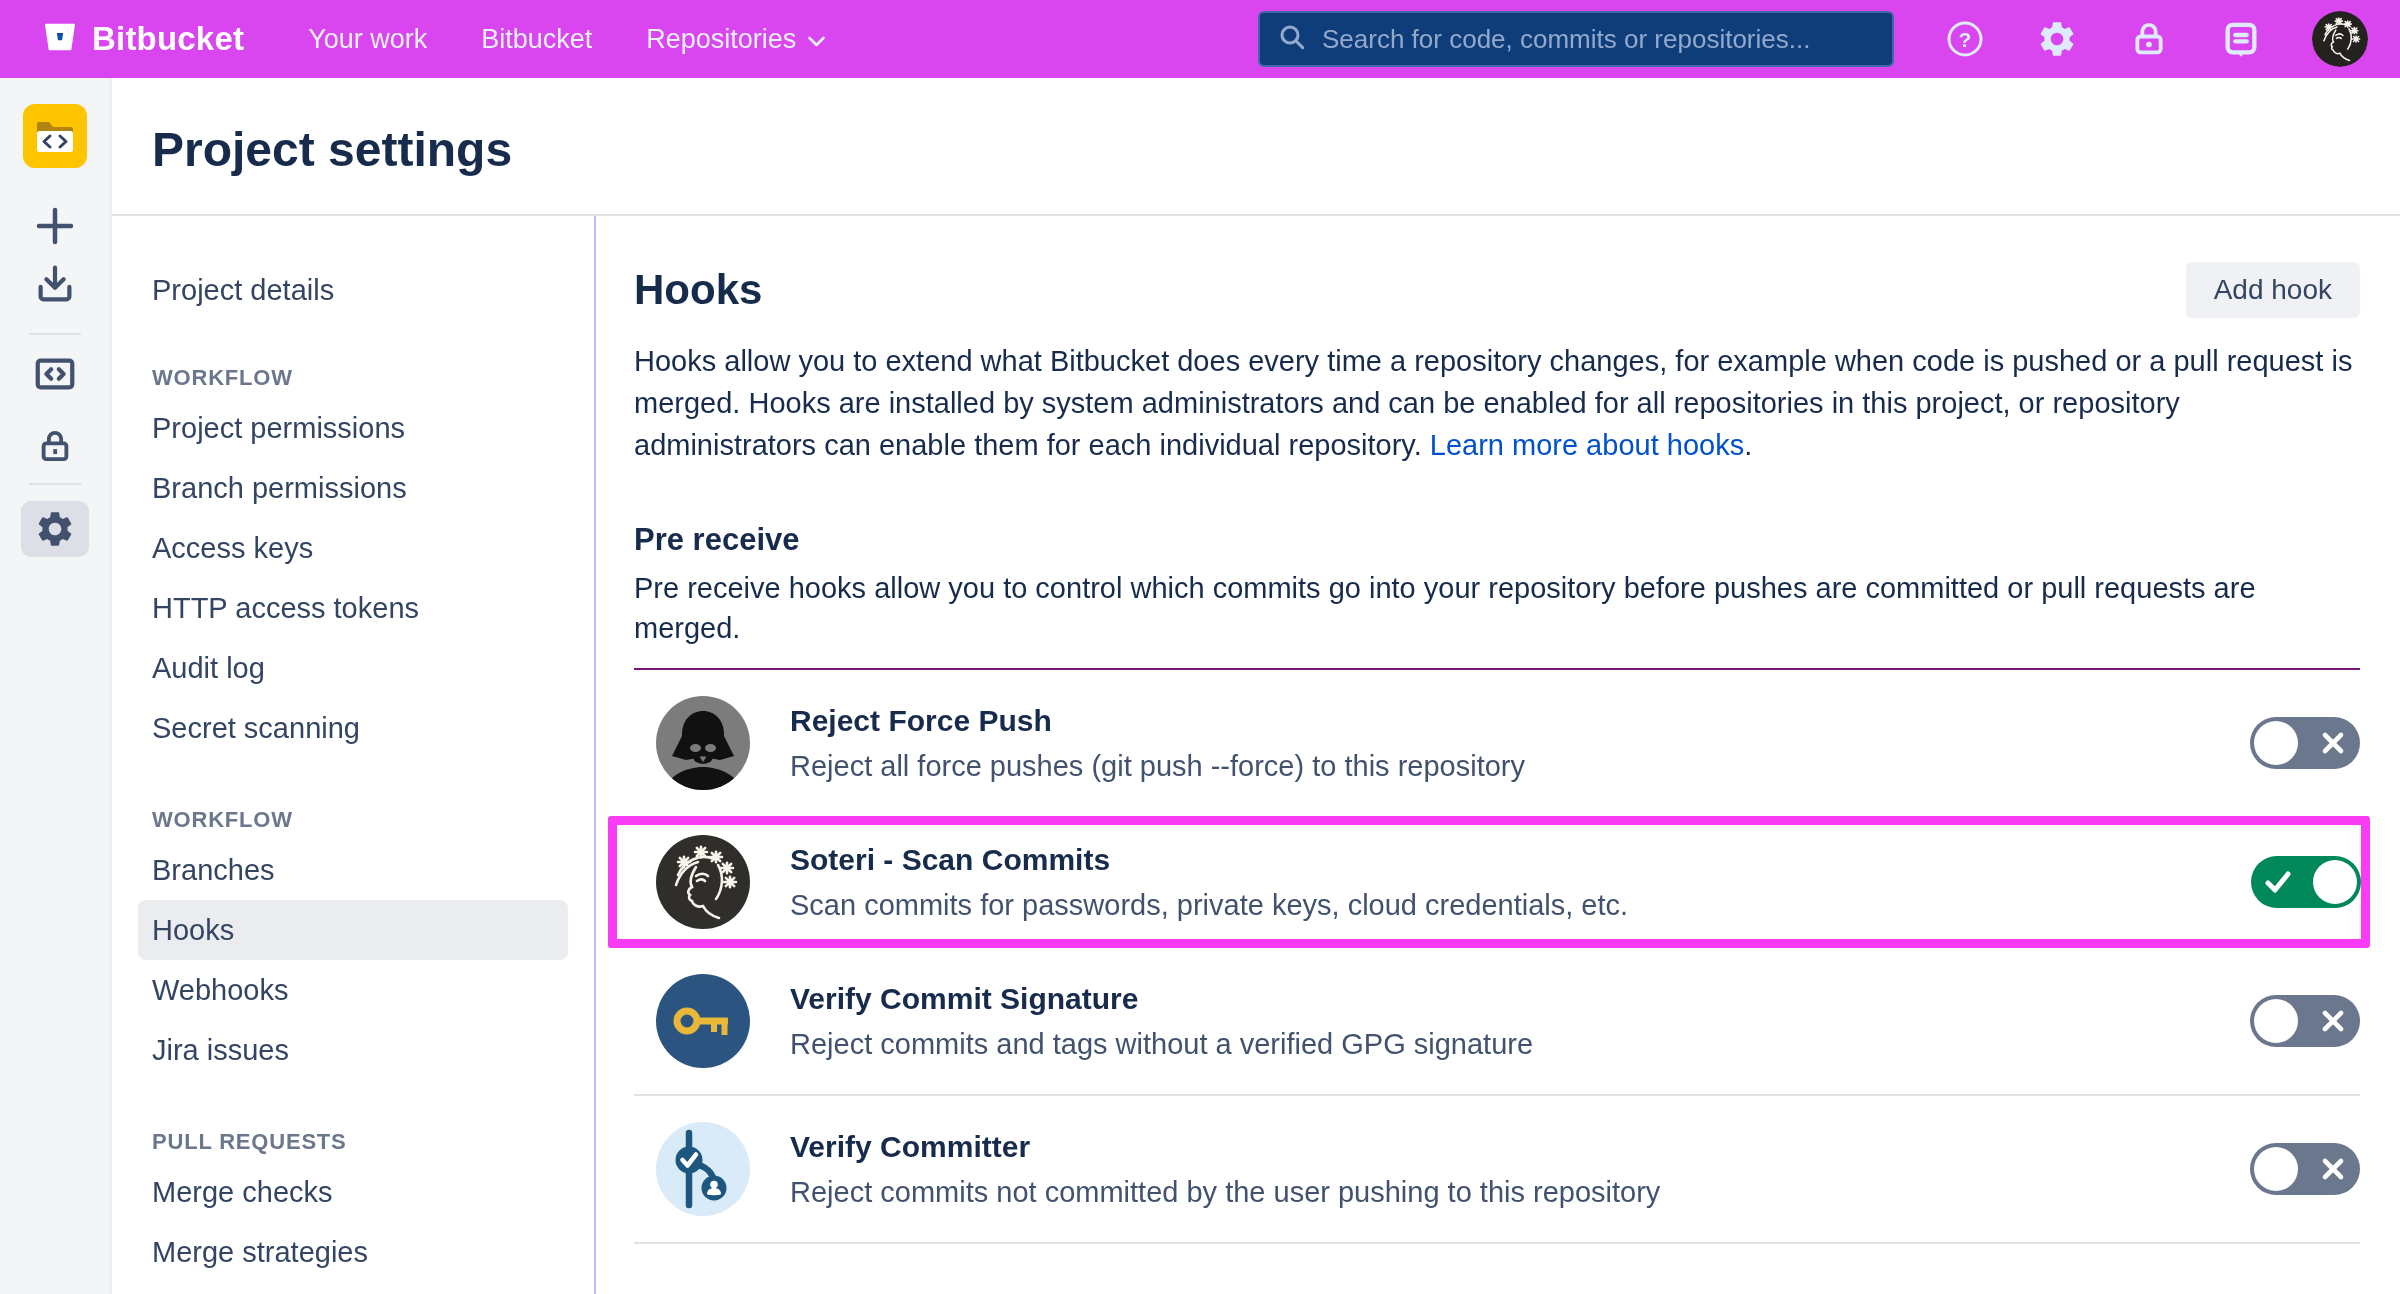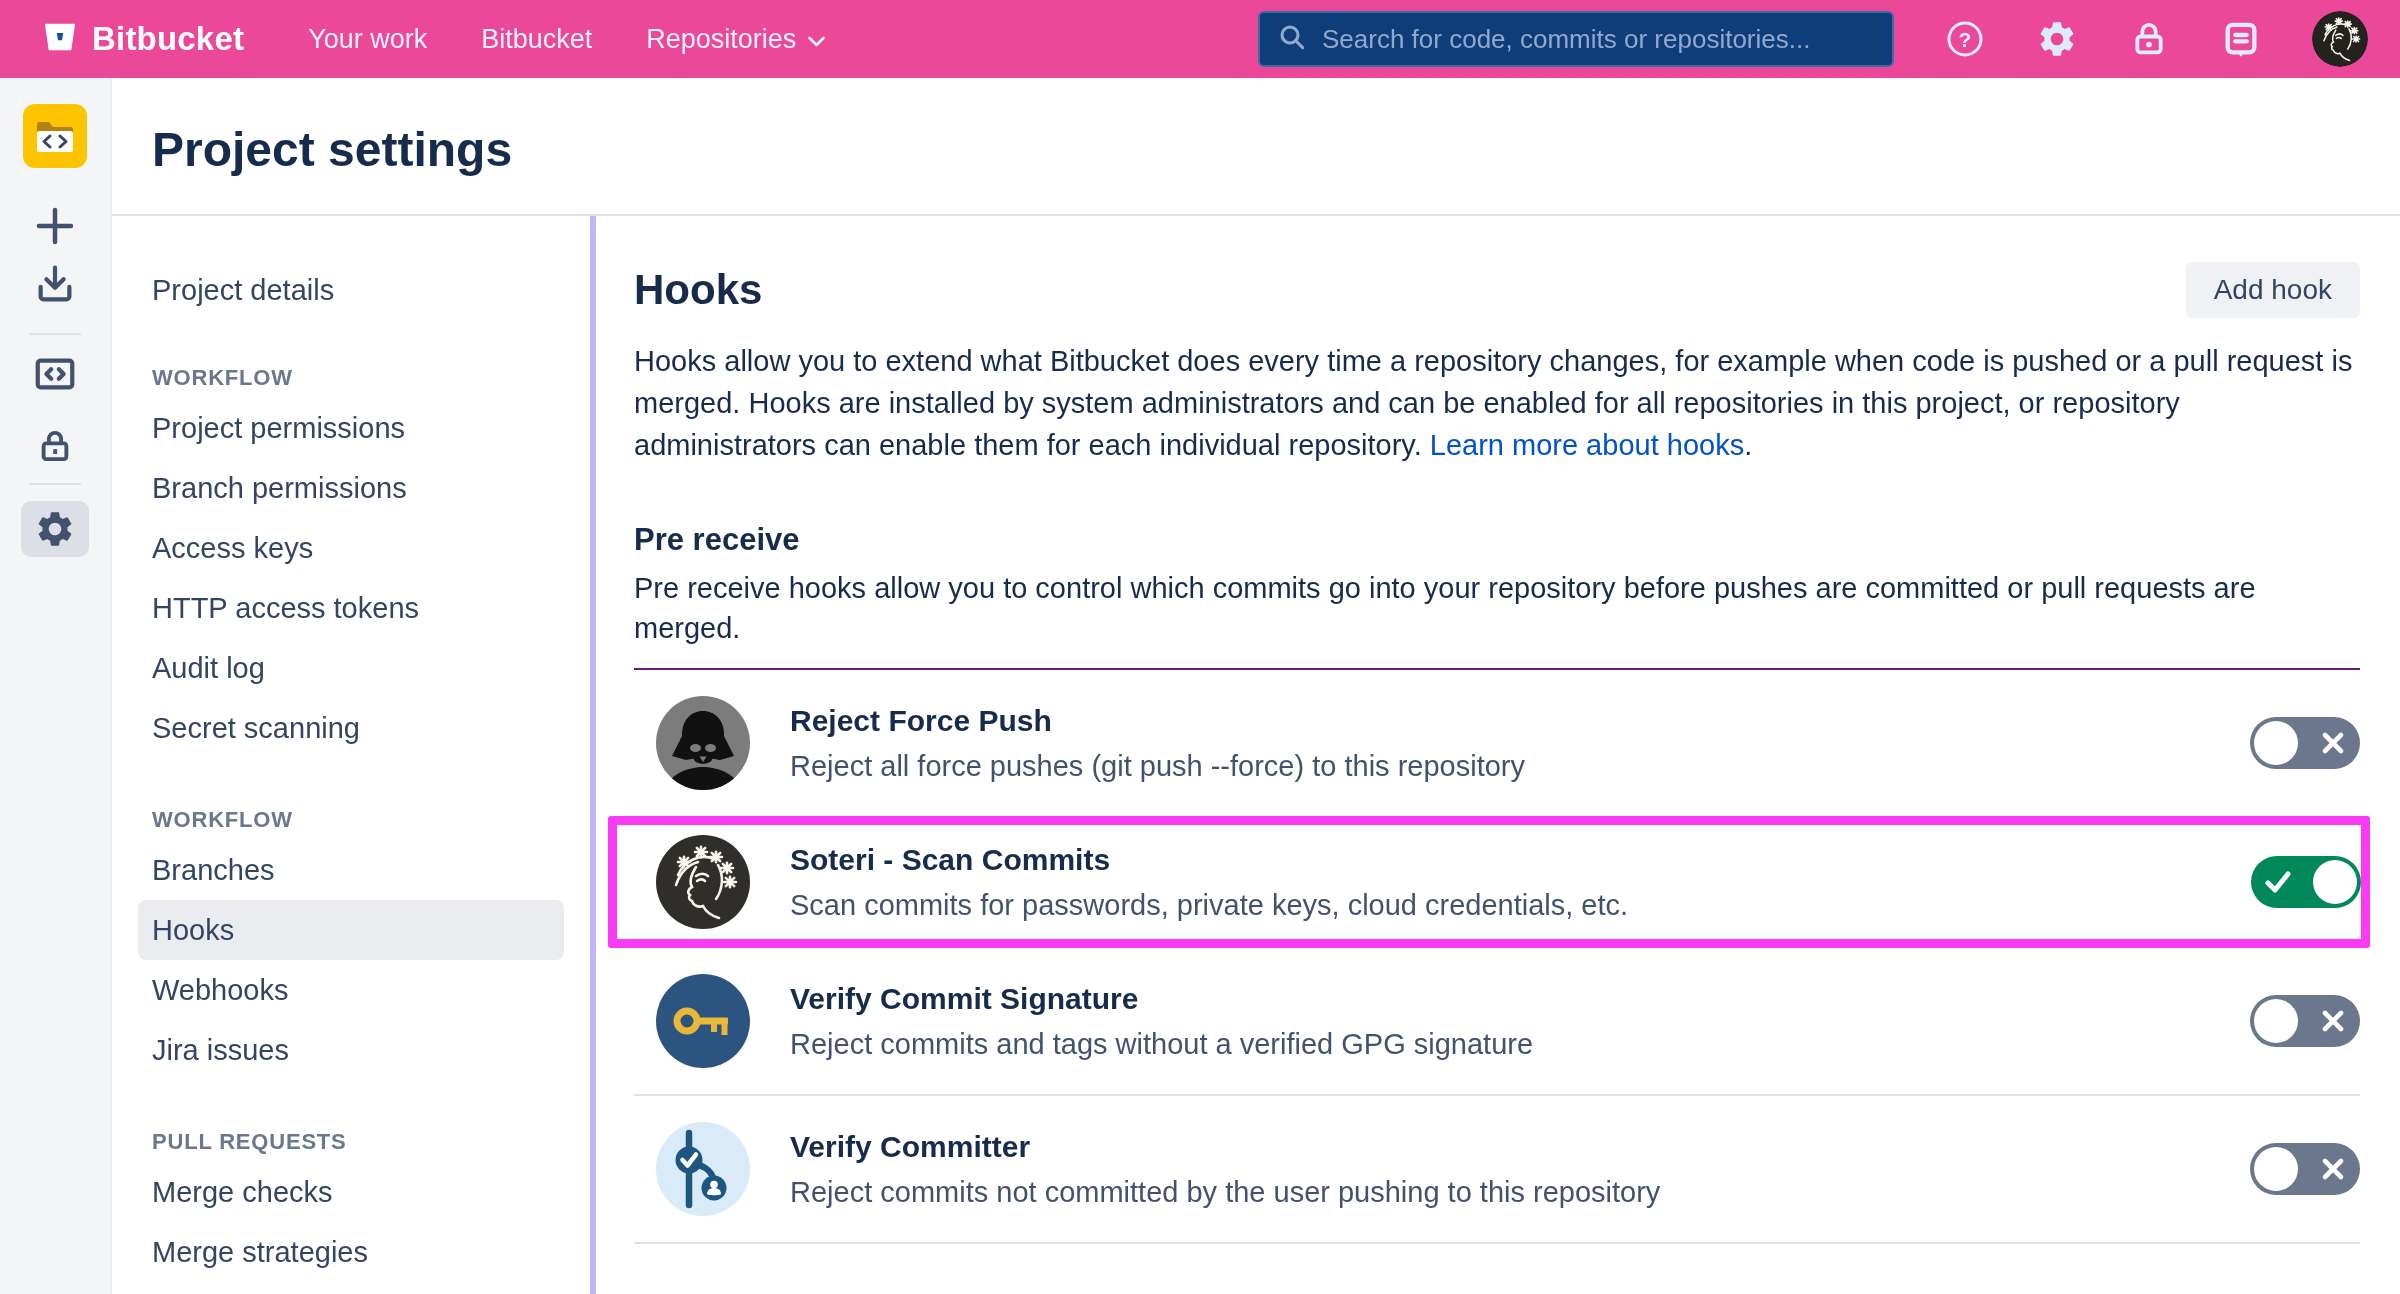--- a/index.html
+++ b/index.html
@@ -2,21 +2,21 @@
 <html><head>
 <meta charset="utf-8">
 <style>
   * { margin:0; padding:0; box-sizing:border-box; }
   html,body { width:2400px; height:1294px; overflow:hidden; background:#fff;
     font-family:"Liberation Sans", sans-serif; color:#172B4D; }
   .stage { position:relative; width:2400px; height:1294px; }
 
   
   .navbar { position:absolute; left:0; top:0; width:2400px; height:78px;
-    background:#ec4899; display:flex; align-items:center; }
+    background:#d946ef; display:flex; align-items:center; }
   .brand { display:flex; align-items:center; gap:14px; margin-left:42px; cursor:pointer; }
   .brand-label { font-size:33px; font-weight:bold; color:#fff; letter-spacing:.2px; }
   .nav-links { display:flex; align-items:center; gap:54px; margin-left:64px; }
   .nav-link { font-size:27px; font-weight:500; color:#E9F0FA; display:flex; align-items:center; gap:11px; cursor:pointer; }
   .nav-right { margin-left:auto; margin-right:32px; display:flex; align-items:center; gap:50px; }
   .searchbox { width:636px; height:56px; background:#0E3D7A; border:2px solid #3E69A7;
     border-radius:6px; display:flex; align-items:center; gap:14px; padding:0 16px; }
   .search-input { flex:1; background:transparent; border:none; outline:none;
     color:#DEEBFF; font-size:26px; font-family:"Liberation Sans",sans-serif; }
   .search-input::placeholder { color:#93A9CC; opacity:1; }
@@ -32,21 +32,21 @@
   .rail-active { width:68px; height:56px; background:#DCDFE6; border-radius:10px;
     display:flex; align-items:center; justify-content:center; cursor:pointer; }
 
   
   .pagehead { position:absolute; left:112px; top:78px; right:0; height:138px; background:#fff;
     border-bottom:2px solid #DFE1E6; display:flex; align-items:center; padding:6px 8px 0 40px; }
   .page-title { font-size:48px; font-weight:600; color:#172B4D; }
 
   
   .settings-nav { position:absolute; left:112px; top:216px; bottom:0; width:484px; background:#fff;
-    border-right:6px solid #c4b5fd; padding-top:44px; }
+    border-right:2px solid #c4b5fd; padding-top:44px; }
   .snav-item { height:60px; line-height:60px; padding-left:40px; font-size:29px; color:#344563; cursor:pointer; }
   .snav-item.active { background:#EBECF0; border-radius:8px; margin:0 26px; padding-left:14px; font-weight:400; }
   .snav-header { height:40px; line-height:40px; padding-left:40px; font-size:22px; font-weight:bold;
     color:#6B778C; letter-spacing:.8px; }
   .mt38 { margin-top:38px; } .mt42 { margin-top:42px; }
 
   
   .main { position:absolute; left:598px; top:216px; right:0; bottom:0; background:#fff;
     padding:0 40px 0 36px; }
   .main-head { display:flex; align-items:center; justify-content:space-between; margin-top:46px; }

